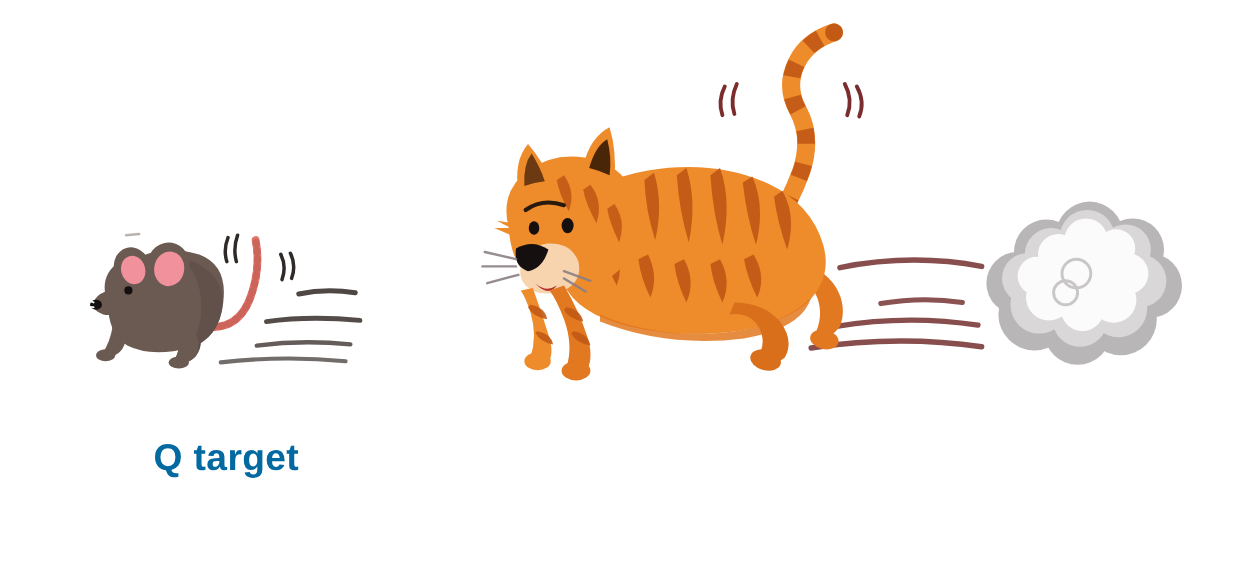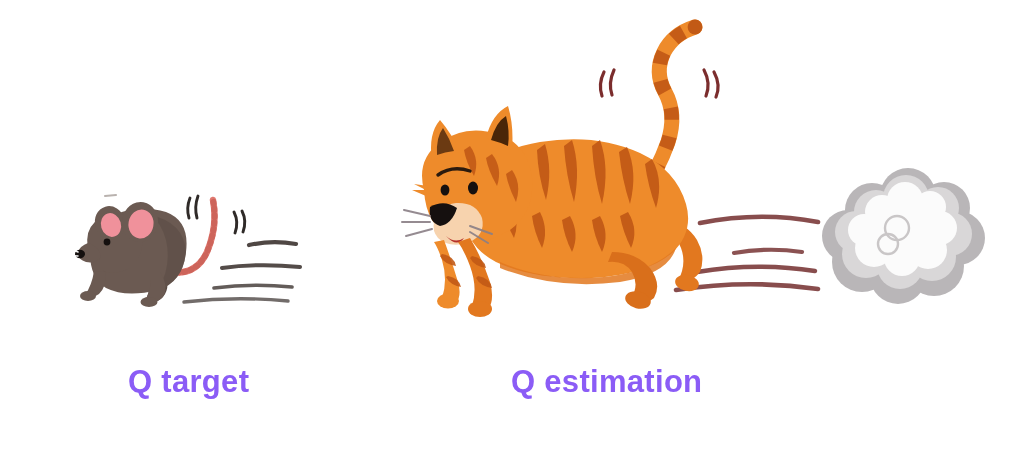--- a/index.html
+++ b/index.html
@@ -22,21 +22,21 @@
     left: 0;
     top: 0;
     width: 1030px;
     height: 473px;
   }
   .caption {
     position: absolute;
     font-family: "Liberation Sans", sans-serif;
     font-weight: bold;
     font-size: 31px;
-    color: #8b5cf6;
+    color: #0369a1;
     letter-spacing: 0.3px;
     white-space: nowrap;
     line-height: 1;
   }
   #caption-q-target {
     left: 128px;
     top: 366px;
   }
   #caption-q-estimation {
     left: 511px;
@@ -290,15 +290,14 @@
       <g fill="none" stroke="#c9c6c7" stroke-width="2.4">
         <circle cx="897" cy="228" r="12"></circle>
         <circle cx="888" cy="244" r="10"></circle>
       </g>
     </g>
 
   </svg>
 
   <div class="caption" id="caption-q-target">Q target</div>
 
-  <div class="caption" id="caption-q-estimation">Q estimation</div>
 
 </div>
 
 </body></html>

